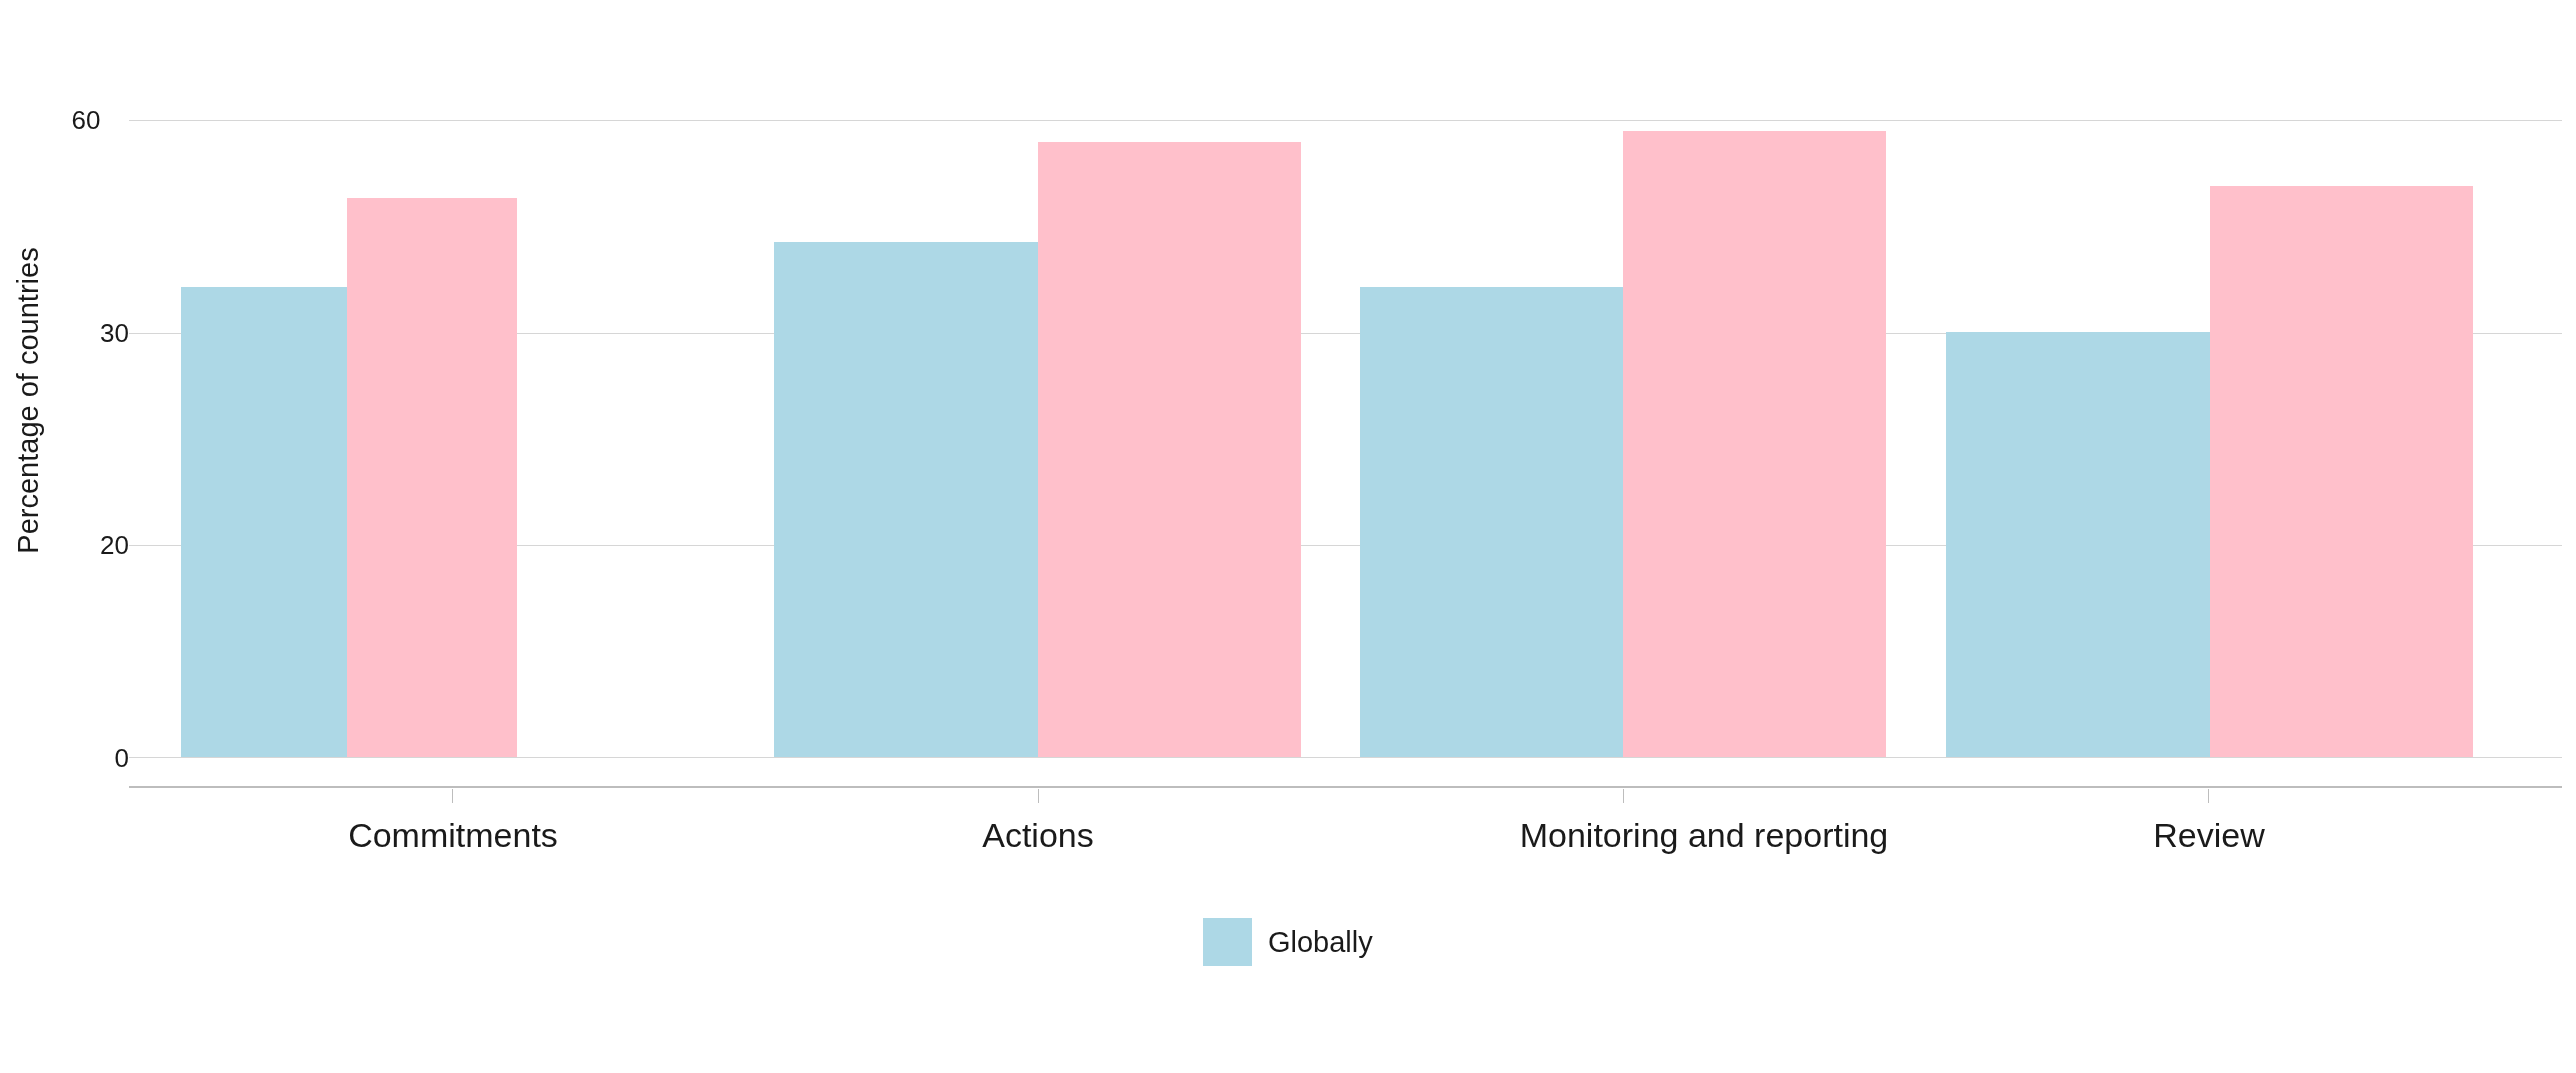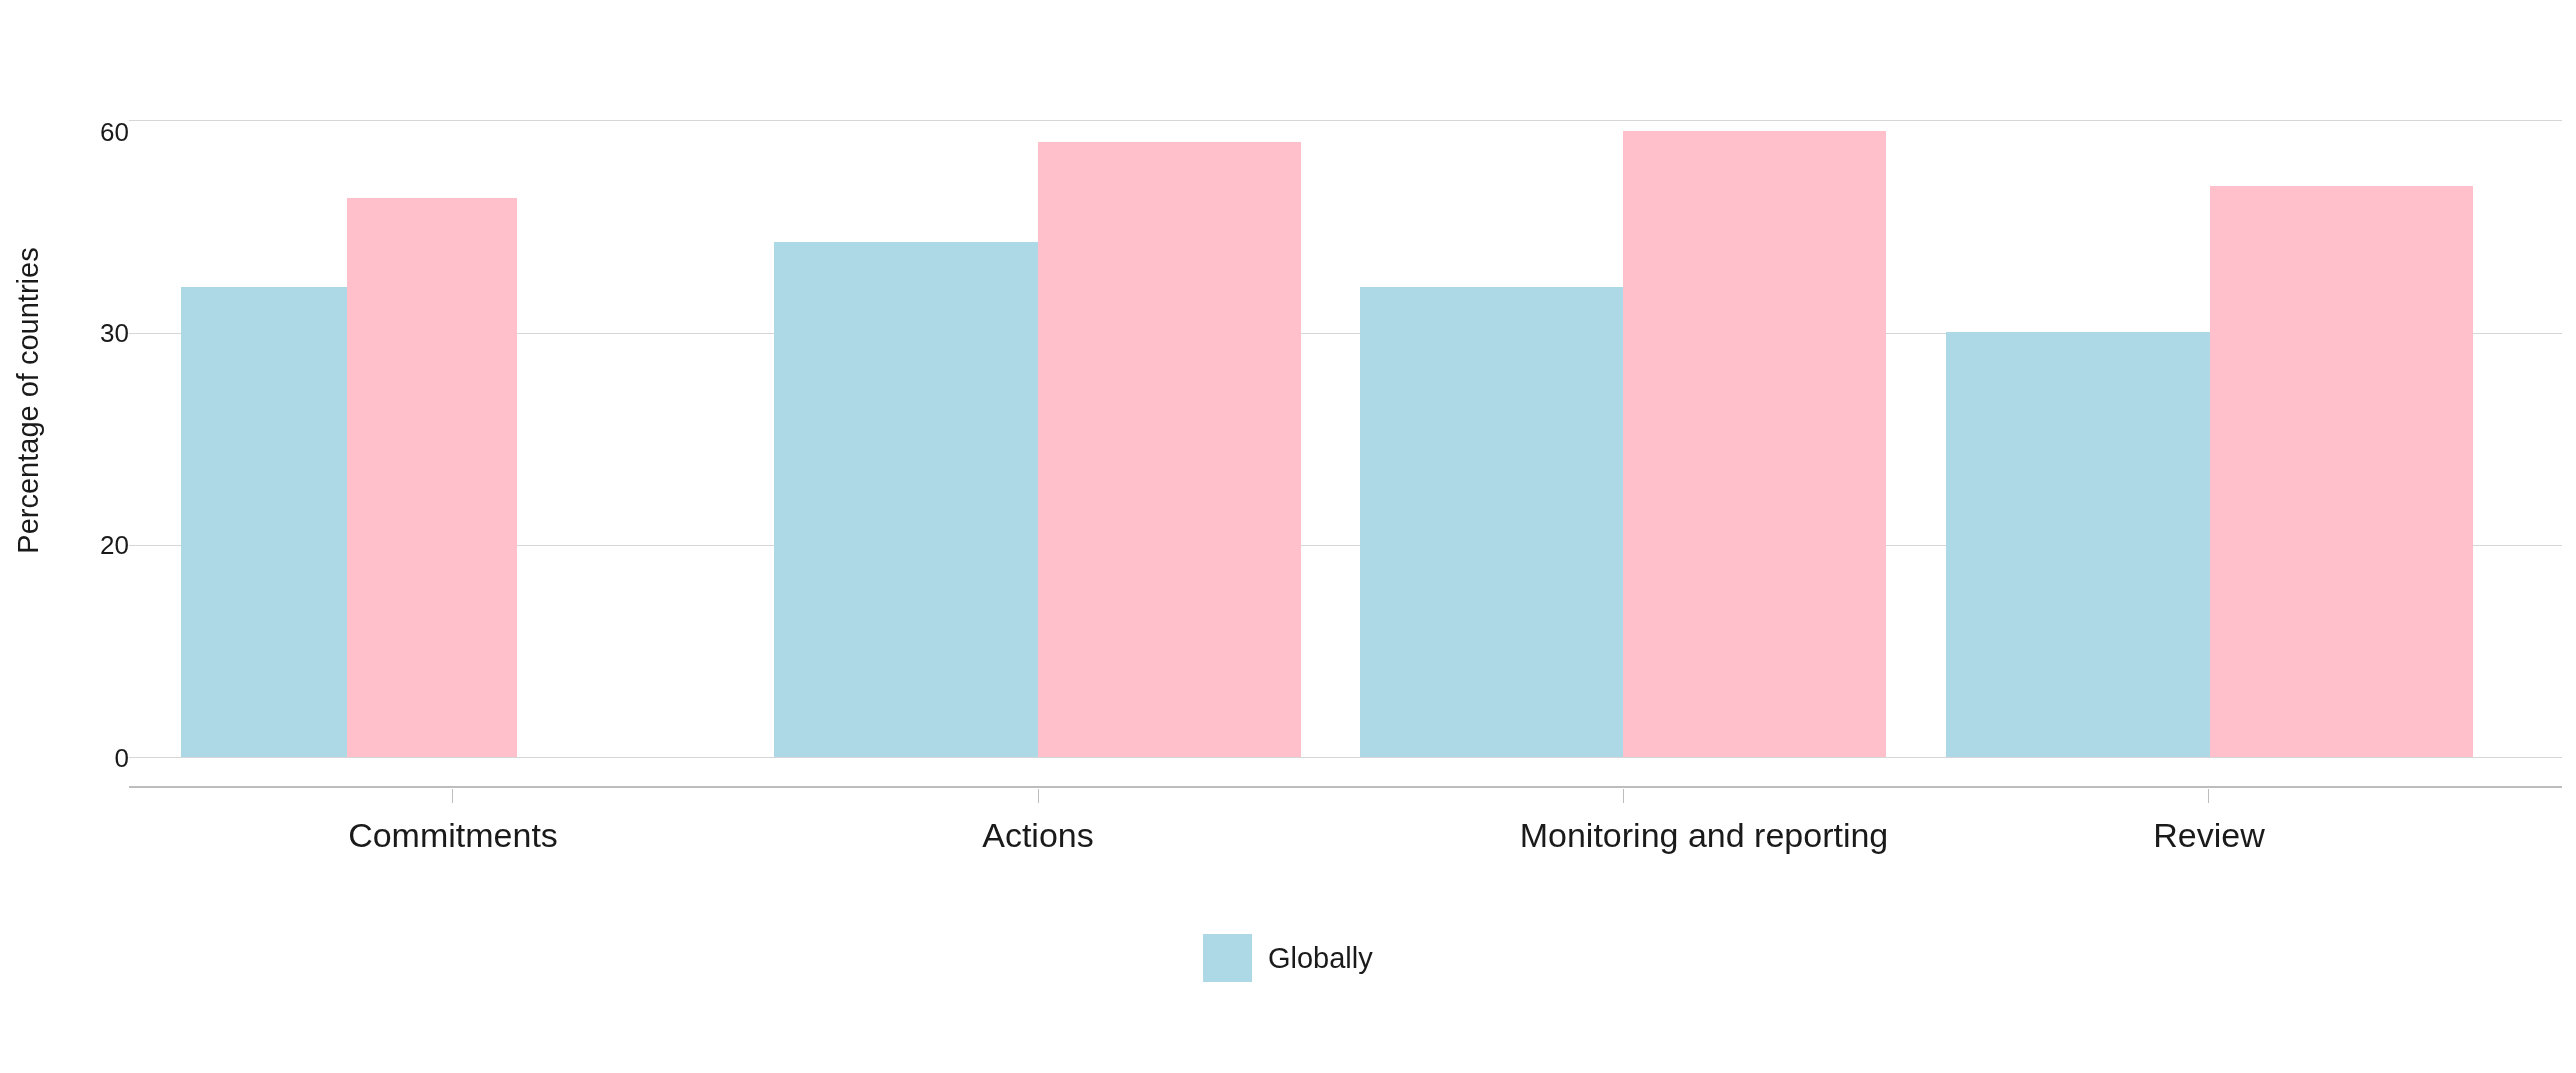--- a/index.html
+++ b/index.html
@@ -112,41 +112,40 @@
     width: 2576px;
     display: flex;
     align-items: center;
     justify-content: center;
     gap: 30px;
   }
   .legend-item {
     display: flex;
     align-items: center;
     gap: 15.7px;
-    margin-top: 16px;
   }
   .legend-swatch {
     width: 49px;
     height: 48px;
     flex: 0 0 auto;
   }
   .legend-label {
     font-size: 29px;
     color: #1a1a1a;
     white-space: nowrap;
   }
 </style>
 </head>
 <body>
 
 <div id="chart-root">
 
   <div id="y-axis-title">Percentage of countries</div>
 
-  <div class="y-tick-label" style="top: 119px;">60</div>
+  <div class="y-tick-label" style="top: 107px; text-align: center;">60</div>
   <div class="y-tick-label" style="top: 320px;">30</div>
   <div class="y-tick-label" style="top: 532px;">20</div>
   <div class="y-tick-label" style="top: 745px;">0</div>
 
   <div id="plot-area">
     <div class="gridline" style="top: 34px;"></div>
     <div class="gridline" style="top: 247px;"></div>
     <div class="gridline" style="top: 459px;"></div>
     <div class="gridline" style="top: 671px;"></div>
 

